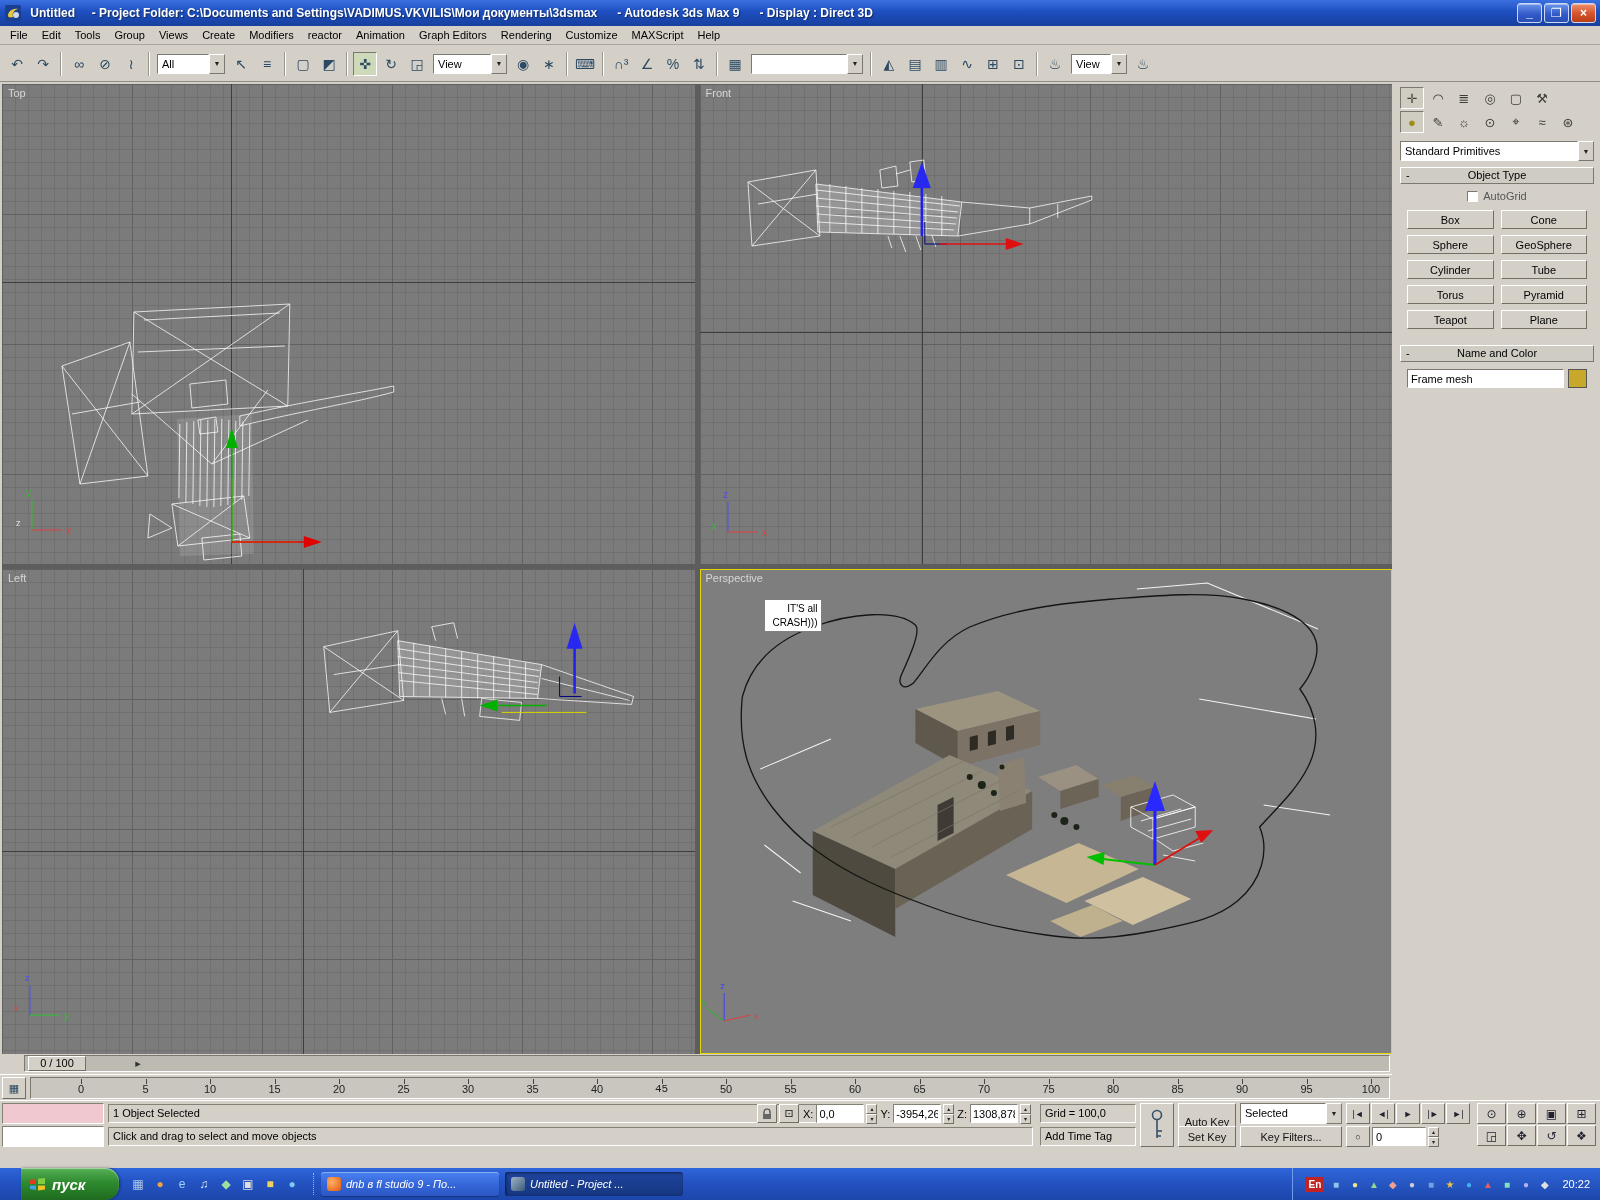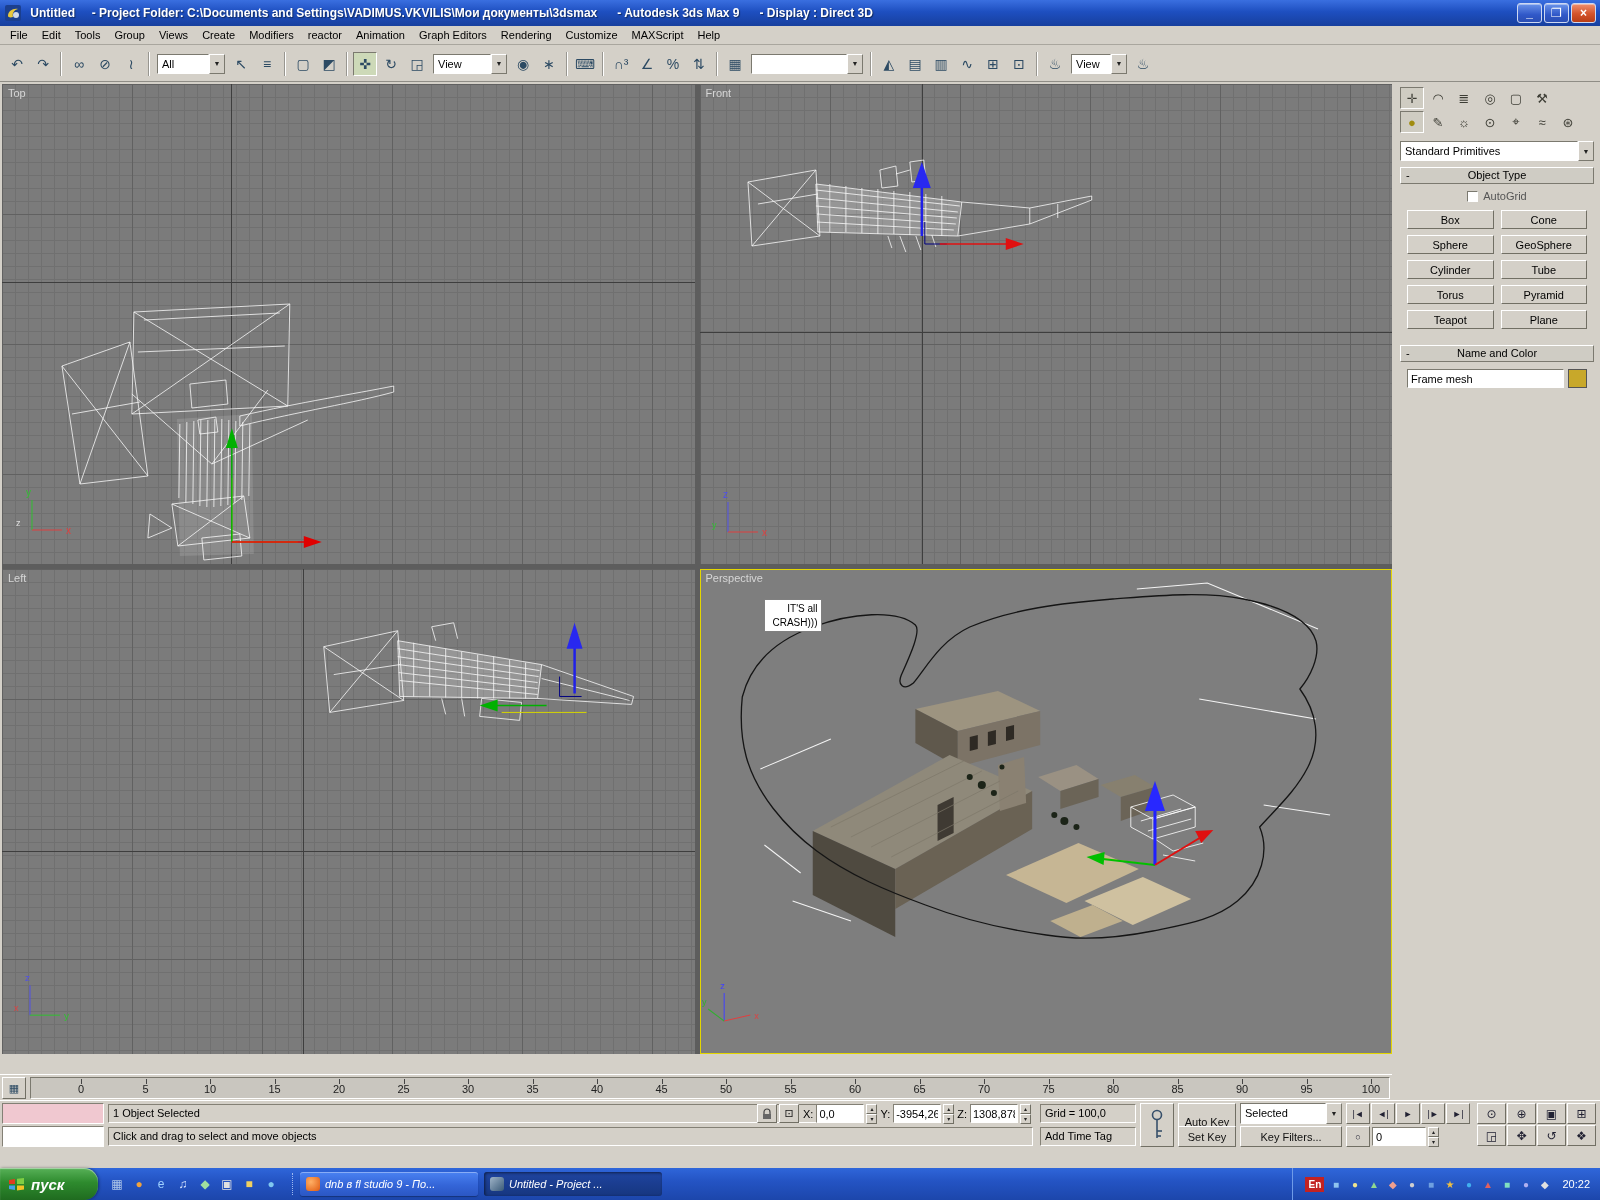--- a/index.html
+++ b/index.html
@@ -120,21 +120,21 @@
     grid-auto-rows:21px; gap:1px; }
   #nav-controls .pb-btn { width:29px; font-size:12px; }
   #frame-field { width:54px; height:19px; background:#fff; border:1px solid; border-color:#838075 #fff #fff #838075;
     font-family:inherit; font-size:11px; padding:0 3px; }
 
   
   #taskbar { position:absolute; left:0; top:1168px; width:1600px; height:32px;
     background:linear-gradient(#2f66da,#2454c4 40%,#1c46ab); display:flex; align-items:center; }
   #start-button { width:98px; height:32px; border-radius:0 14px 14px 0; flex:0 0 auto;
     background:linear-gradient(#58b158,#2e8b2e 45%,#1f6b1f); color:#fff; font-weight:bold; font-style:italic; font-size:15px;
-    display:flex; align-items:center; gap:6px; padding-left:8px; box-shadow:inset 0 1px 1px rgba(255,255,255,.5),1px 0 3px rgba(0,0,0,.4); }
+    display:flex; align-items:center; gap:6px; padding-left:8px; box-shadow:inset 0 1px 1px rgba(255,255,255,.5),1px 0 3px rgba(0,0,0,.4);margin-left:21px; }
   #quick-launch { display:flex; gap:4px; padding:0 10px; align-items:center; }
   .ql-icon { width:18px; height:18px; display:flex; align-items:center; justify-content:center; font-size:12px; }
   .tb-handle { width:3px; height:22px; border-left:1px dotted #9db8ef; margin:0 2px; }
   .task-button { width:178px; height:24px; margin:0 3px; border-radius:3px;
     background:linear-gradient(#4a82f2,#3465d8 55%,#2b57c4); color:#fff; display:flex; align-items:center; gap:5px;
     padding:0 6px; box-shadow:0 1px 1px rgba(0,0,0,.3), inset 0 1px 0 rgba(255,255,255,.35); }
   .task-button.active { background:linear-gradient(#1f44a0,#16367f); box-shadow:inset 1px 1px 3px rgba(0,0,0,.55); }
   .task-button .tlabel { white-space:nowrap; overflow:hidden; text-overflow:ellipsis;font-style:italic; }
   .task-icon { width:14px; height:14px; border-radius:3px; flex:0 0 auto; }
   #tray { margin-left:auto; height:32px; display:flex; align-items:center; gap:4px; padding:0 10px 0 12px;
@@ -440,20 +440,25 @@
     <div class="rollout-header" data-name="name-color-rollout-header">
       <span class="rollout-minus" data-name="collapse-icon">-</span>
       <span data-name="name-color-rollout-title">Name and Color</span>
     </div>
     <div class="nc-row" data-name="name-color-row">
       <input class="nc-input" readonly="" data-name="object-name-field" value="Frame mesh" style="">
       <span class="color-swatch" data-name="object-color-swatch" style="background: rgb(200, 168, 42);"></span>
     </div>
   </div>
 
+  <div id="trackbar" data-name="track-bar">
+    <div class="groove" data-name="time-slider-groove"></div>
+    <div id="time-slider" data-name="time-slider">0 / 100</div>
+    <div id="next-key-arrow" data-name="next-key-arrow-icon">▸</div>
+  </div>
 
   <div id="timeline" data-name="timeline">
     <div id="mini-curve-btn" data-name="open-mini-curve-editor-button">▦</div>
     <div id="timeline-ruler" data-name="timeline-ruler">
         <span class="tick-mark" data-name="timeline-tick-mark" style="left: 50px;"></span>
         <span class="tick-label" data-name="timeline-tick-0" style="left: 50px;">0</span>
         <span class="tick-mark" data-name="timeline-tick-mark" style="left: 114.5px;"></span>
         <span class="tick-label" data-name="timeline-tick-5" style="left: 114.5px;">5</span>
         <span class="tick-mark" data-name="timeline-tick-mark" style="left: 179px;"></span>
         <span class="tick-label" data-name="timeline-tick-10" style="left: 179px;">10</span>
@@ -463,21 +468,21 @@
         <span class="tick-label" data-name="timeline-tick-20" style="left: 308px;">20</span>
         <span class="tick-mark" data-name="timeline-tick-mark" style="left: 372.5px;"></span>
         <span class="tick-label" data-name="timeline-tick-25" style="left: 372.5px;">25</span>
         <span class="tick-mark" data-name="timeline-tick-mark" style="left: 437px;"></span>
         <span class="tick-label" data-name="timeline-tick-30" style="left: 437px;">30</span>
         <span class="tick-mark" data-name="timeline-tick-mark" style="left: 501.5px;"></span>
         <span class="tick-label" data-name="timeline-tick-35" style="left: 501.5px;">35</span>
         <span class="tick-mark" data-name="timeline-tick-mark" style="left: 566px;"></span>
         <span class="tick-label" data-name="timeline-tick-40" style="left: 566px;">40</span>
         <span class="tick-mark" data-name="timeline-tick-mark" style="left: 630.5px;"></span>
-        <span class="tick-label" data-name="timeline-tick-45" style="left: 630.5px;">45</span>
+        <span class="tick-label" data-name="timeline-tick-45" style="left: 630.5px; font-family: Liberation Mono, monospace;">45</span>
         <span class="tick-mark" data-name="timeline-tick-mark" style="left: 695px;"></span>
         <span class="tick-label" data-name="timeline-tick-50" style="left: 695px;">50</span>
         <span class="tick-mark" data-name="timeline-tick-mark" style="left: 759.5px;"></span>
         <span class="tick-label" data-name="timeline-tick-55" style="left: 759.5px;">55</span>
         <span class="tick-mark" data-name="timeline-tick-mark" style="left: 824px;"></span>
         <span class="tick-label" data-name="timeline-tick-60" style="left: 824px;">60</span>
         <span class="tick-mark" data-name="timeline-tick-mark" style="left: 888.5px;"></span>
         <span class="tick-label" data-name="timeline-tick-65" style="left: 888.5px;">65</span>
         <span class="tick-mark" data-name="timeline-tick-mark" style="left: 953px;"></span>
         <span class="tick-label" data-name="timeline-tick-70" style="left: 953px;">70</span>

